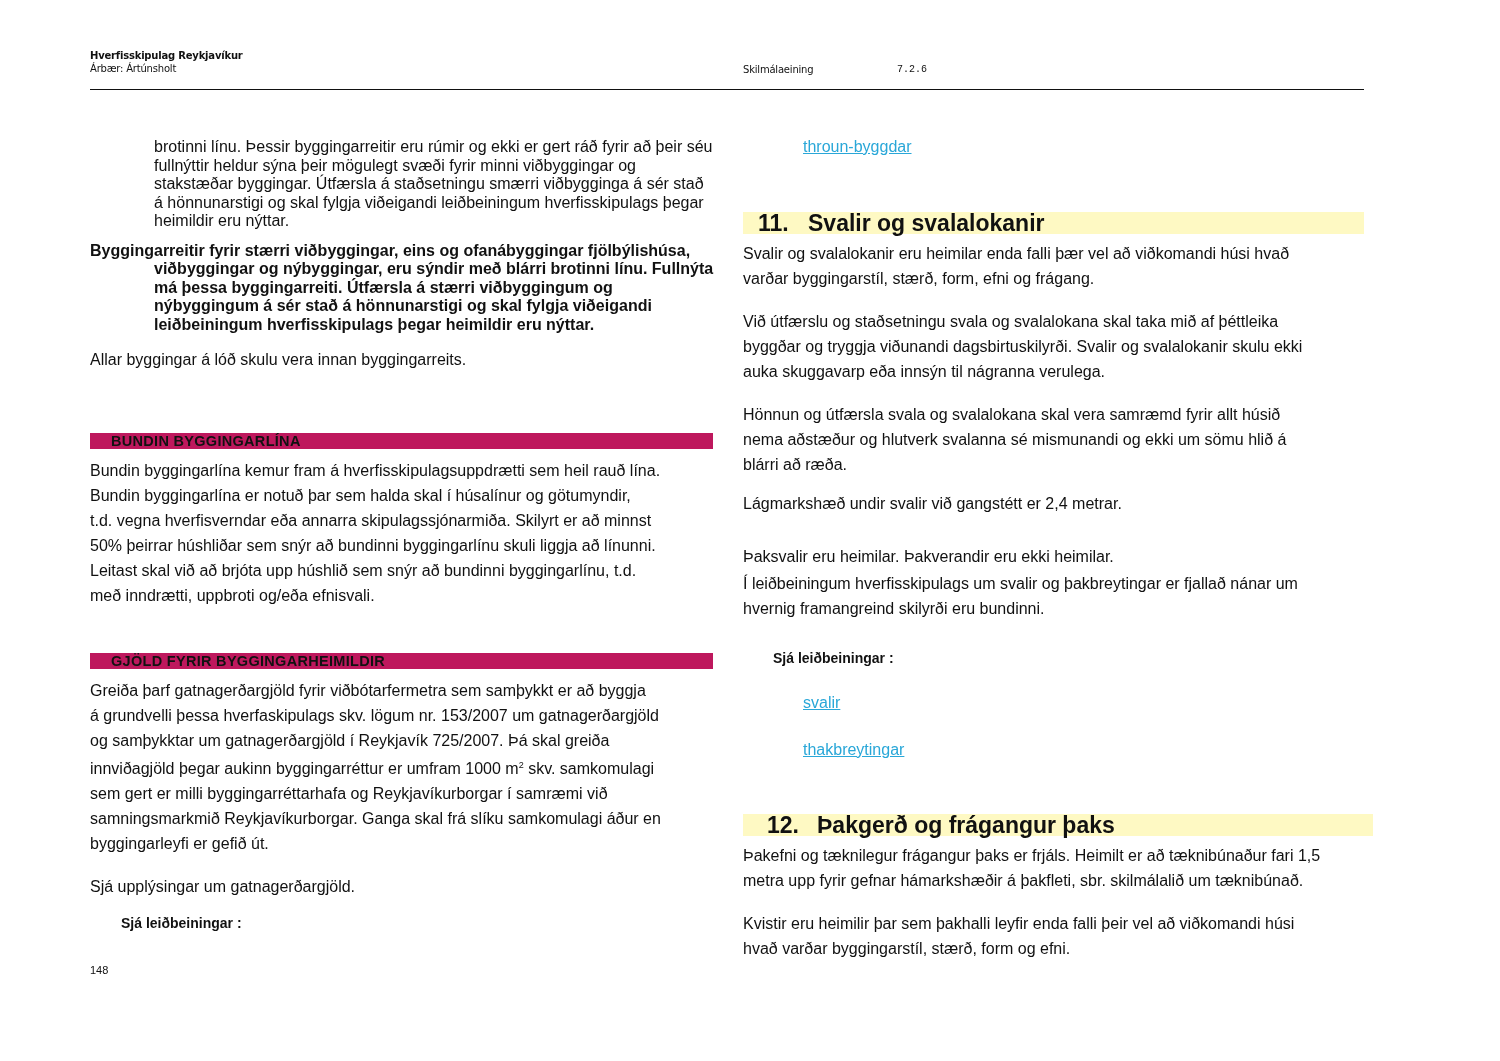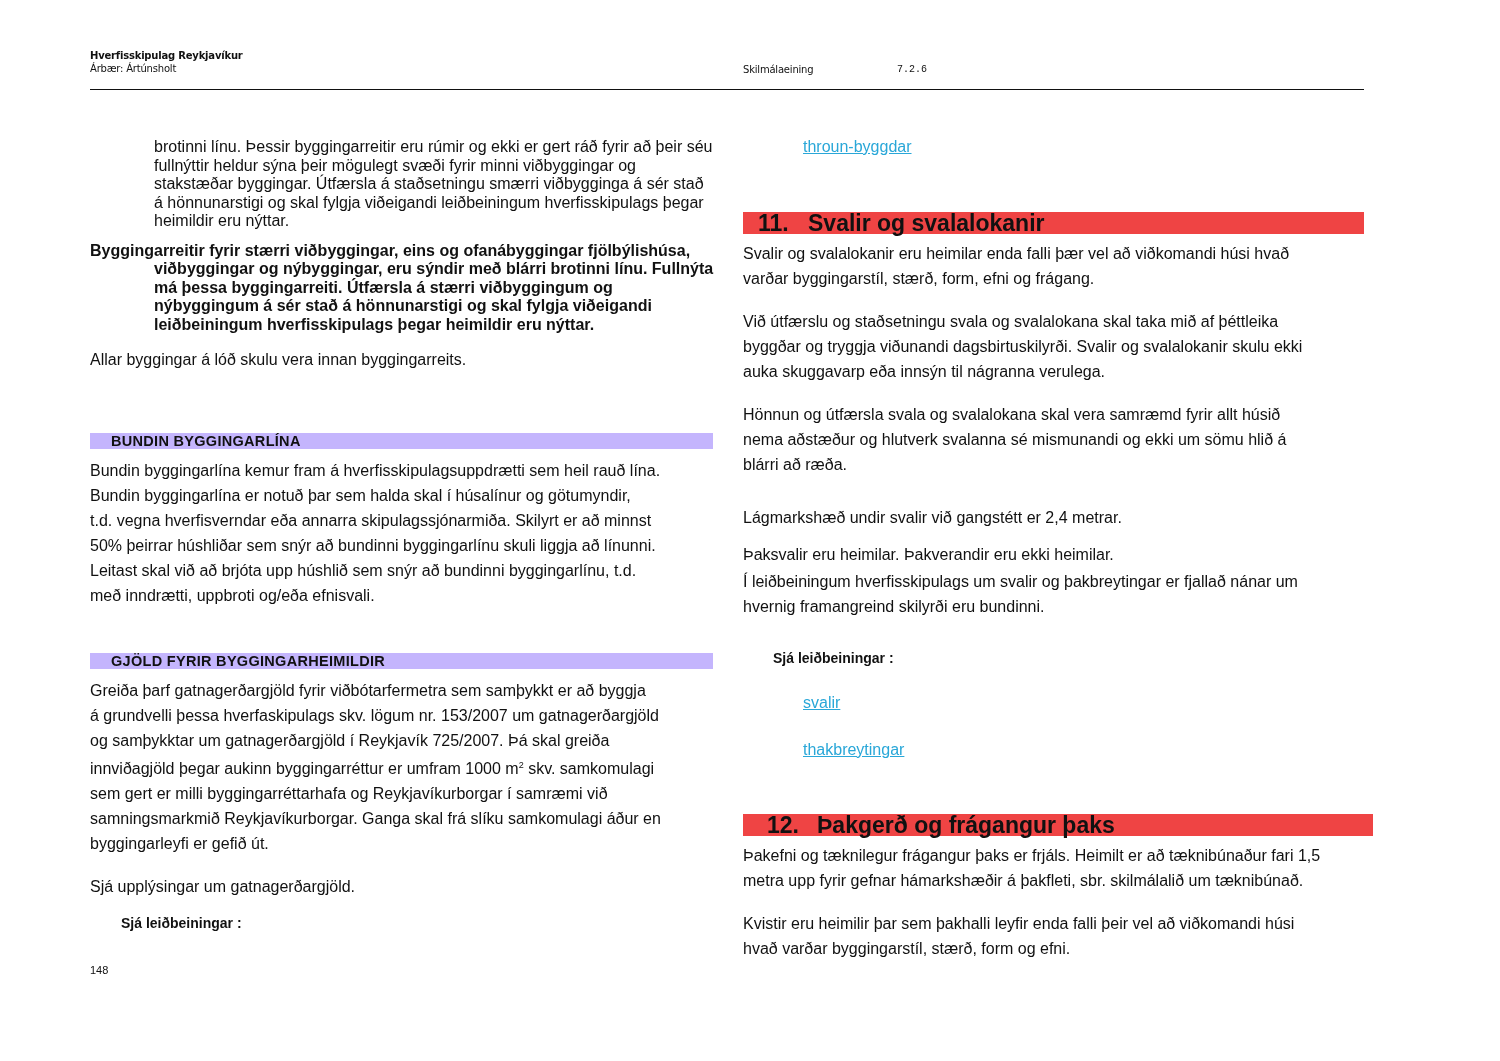--- a/index.html
+++ b/index.html
@@ -15,25 +15,25 @@
     .hdr-num { left: 853px; top: 64px; font-size: 10px; font-family: Liberation Mono, monospace; margin-left: 44px; }
     .hdr-rule { left: 90px; top: 89px; width: 1274px; height: 1px; background: #111; }
     .page-num { left: 90px; top: 964px; font-size: 11px; font-family: Liberation Sans, sans-serif; }
 
     .p { font-size: 16px; line-height: 18.5px; margin: 0; }
     .p.loose { line-height: 25px; }
     .hang { padding-left: 64px; text-indent: -64px; font-weight: bold; }
     .indent { padding-left: 64px; }
 
     .subhead {
-      background: #c4b5fd; height: 16px; font-weight: bold; font-size: 14.5px;
+      background: #be185d; height: 16px; font-weight: bold; font-size: 14.5px;
       line-height: 16px; padding-left: 21px; letter-spacing: 0.3px;
     }
     .bighead {
-      background: #ef4444; height: 22px; font-weight: bold; font-size: 23px;
+      background: #fef9c3; height: 22px; font-weight: bold; font-size: 23px;
       line-height: 22px; padding-left: 15px; white-space: pre;
     }
     .bighead .num { display: inline-block; width: 50px; }
     .see { font-weight: bold; font-size: 14px; }
     .link { color: #29a7d8; text-decoration: underline; font-size: 16px; cursor: pointer; }
   </style>
 </head>
 <body>
 
 <div class="abs hdr-title">Hverfisskipulag Reykjavíkur</div>
@@ -83,24 +83,24 @@
   <div style="margin-top:18px;">
     <div class="p loose">Við útfærslu og staðsetningu svala og svalalokana skal taka mið af þéttleika</div>
     <div class="p loose">byggðar og tryggja viðunandi dagsbirtuskilyrði. Svalir og svalalokanir skulu ekki</div>
     <div class="p loose">auka skuggavarp eða innsýn til nágranna verulega.</div>
   </div>
   <div style="margin-top:18px;">
     <div class="p loose">Hönnun og útfærsla svala og svalalokana skal vera samræmd fyrir allt húsið</div>
     <div class="p loose">nema aðstæður og hlutverk svalanna sé mismunandi og ekki um sömu hlið á</div>
     <div class="p loose">blárri að ræða.</div>
   </div>
-  <div style="margin-top:28px;">
+  <div style="margin-top:14px;">
     <div class="p loose">Lágmarkshæð undir svalir við gangstétt er 2,4 metrar.</div>
   </div>
-  <div style="margin-top:12px;">
+  <div style="margin-top:28px;">
     <div class="p loose">Þaksvalir eru heimilar. Þakverandir eru ekki heimilar.</div>
   </div>
   <div style="margin-top:2px;">
     <div class="p loose">Í leiðbeiningum hverfisskipulags um svalir og þakbreytingar er fjallað nánar um</div>
     <div class="p loose">hvernig framangreind skilyrði eru bundinni.</div>
   </div>
 </div>
 
 <div class="abs see" style="left:773px; top:650px;">Sjá leiðbeiningar :</div>
 <a class="abs link" style="left:803px; top:694px;">svalir</a>

